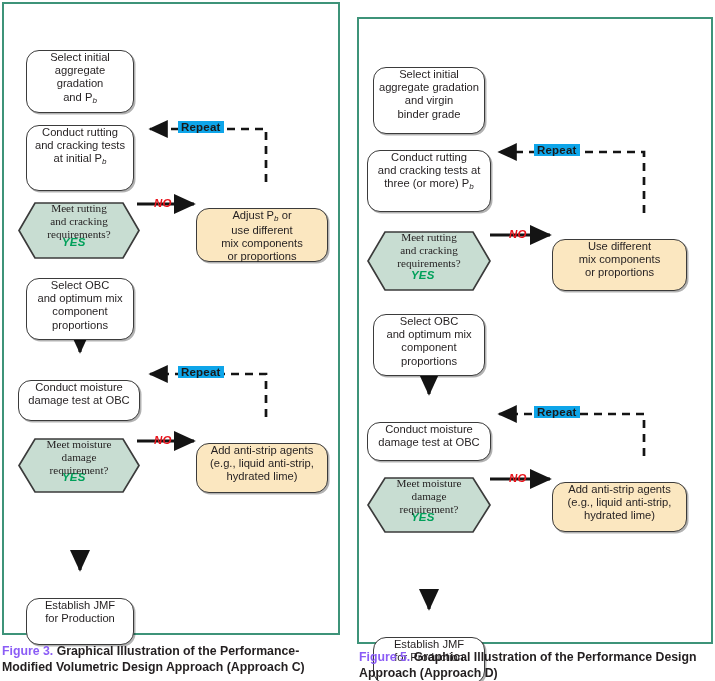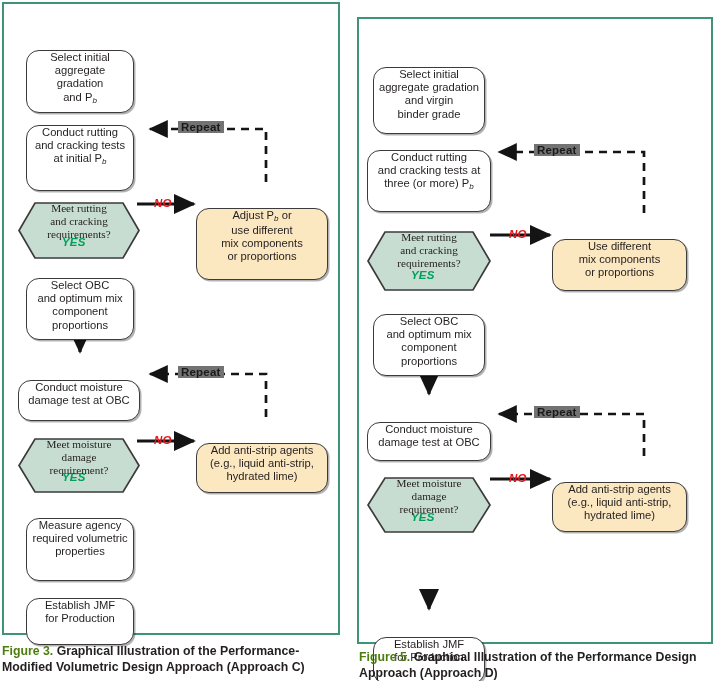--- a/index.html
+++ b/index.html
@@ -25,24 +25,24 @@
   .dec{background:transparent;border:none;box-shadow:none;}
   .dec .hexbg{position:absolute;left:0;top:0;width:100%;height:100%;}
   .dec .hextxt{position:relative;z-index:2;width:100%;font-family:Liberation Serif, serif;}
 
   .ntxt{display:block;width:100%;padding:0 4px;}
   .sub{font-size:.72em;vertical-align:-0.28em;font-style:italic;}
 
   .lbl{position:absolute;font-weight:bold;letter-spacing:.2px;}
   .lbl-no{color:#e8131b;font-style:italic;}
   .lbl-yes{color:#00a05a;font-style:italic;}
-  .lbl-rep{color:#1a1a1a;background:#737373;padding:0 3px;}
+  .lbl-rep{color:#1a1a1a;background:#0ea5e9;padding:0 3px;}
 
   .caption{position:absolute;font-weight:bold;color:#231f20;line-height:1.27;}
-  .capnum{color:#4d7c0f;}
+  .capnum{color:#8b5cf6;}
 </style>
 </head>
 <body>
 
 <div class="panel" id="panel-left">
   <div class="canvas">
 
     <svg class="flow" width="338" height="633">
       <defs>
         <marker id="ahL" markerWidth="9" markerHeight="9" refX="6.6" refY="3.3" orient="auto">
@@ -77,21 +77,21 @@
       <span class="ntxt">Conduct rutting<br>and cracking tests<br>at initial P<span class="sub">b</span></span>
     </div>
 
     <div class="node dec" style="left:14px;top:172px;width:122px;height:57px;font-size:11.2px;">
       <svg class="hexbg" viewBox="0 0 122 57" preserveAspectRatio="none">
         <polygon points="17,1 105,1 121,28.5 105,56 17,56 1,28.5" fill="#c8ddd2" stroke="#3b3b3b" stroke-width="1.7"></polygon>
       </svg>
       <span class="hextxt ntxt">Meet rutting<br>and cracking<br>requirements?</span>
     </div>
 
-    <div class="node act" style="left:192px;top:178px;width:132px;height:72px;font-size:11.2px;">
+    <div class="node act" style="left:192px;top:178px;width:132px;height:54px;font-size:11.2px;">
       <span class="ntxt">Adjust P<span class="sub">b</span> or<br>use different<br>mix components<br>or proportions</span>
     </div>
 
     <div class="node proc" style="left:22px;top:248px;width:108px;height:62px;font-size:11.2px;">
       <span class="ntxt">Select OBC<br>and optimum mix<br>component<br>proportions</span>
     </div>
 
     <div class="node proc" style="left:14px;top:350px;width:122px;height:41px;font-size:11.2px;">
       <span class="ntxt">Conduct moisture<br>damage test at OBC</span>
     </div>
@@ -100,23 +100,20 @@
       <svg class="hexbg" viewBox="0 0 122 55" preserveAspectRatio="none">
         <polygon points="17,1 105,1 121,27.5 105,54 17,54 1,27.5" fill="#c8ddd2" stroke="#3b3b3b" stroke-width="1.7"></polygon>
       </svg>
       <span class="hextxt ntxt">Meet moisture<br>damage<br>requirement?</span>
     </div>
 
     <div class="node act" style="left:192px;top:413px;width:132px;height:50px;font-size:11.2px;">
       <span class="ntxt">Add anti-strip agents<br>(e.g., liquid anti-strip,<br>hydrated lime)</span>
     </div>
 
-    <div class="node proc" style="left:22px;top:488px;width:108px;height:63px;font-size:11.2px;">
-      <span class="ntxt">Measure agency<br>required volumetric<br>properties</span>
-    </div>
 
     <div class="node proc" style="left:22px;top:568px;width:108px;height:47px;font-size:11.2px;">
       <span class="ntxt">Establish JMF<br>for Production</span>
     </div>
 
     <div class="lbl lbl-no" style="left:150px;top:193px;font-size:11.5px;">NO</div>
     <div class="lbl lbl-yes" style="left:58px;top:232px;font-size:11.5px;">YES</div>
     <div class="lbl lbl-rep" style="left:174px;top:117px;font-size:11.5px;">Repeat</div>
 
     <div class="lbl lbl-no" style="left:150px;top:430px;font-size:11.5px;">NO</div>

